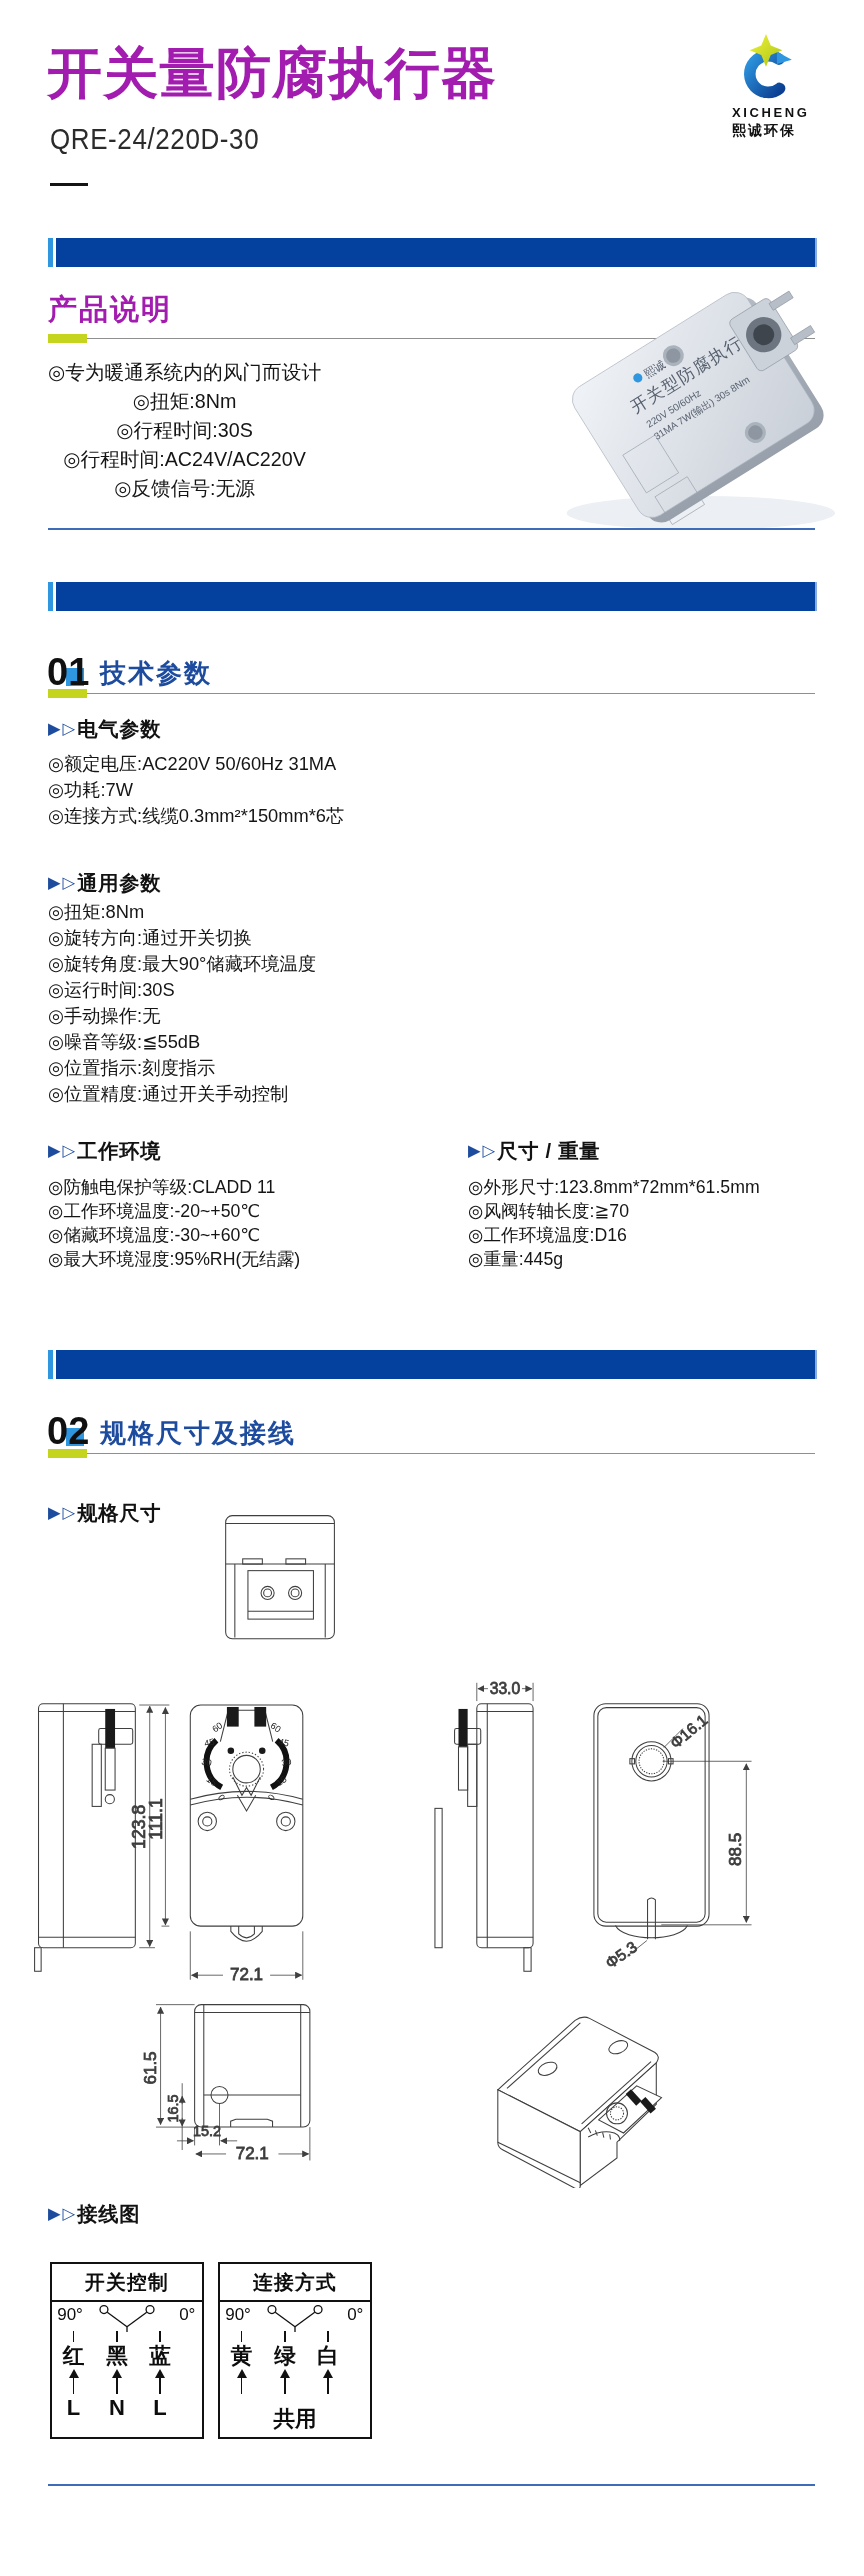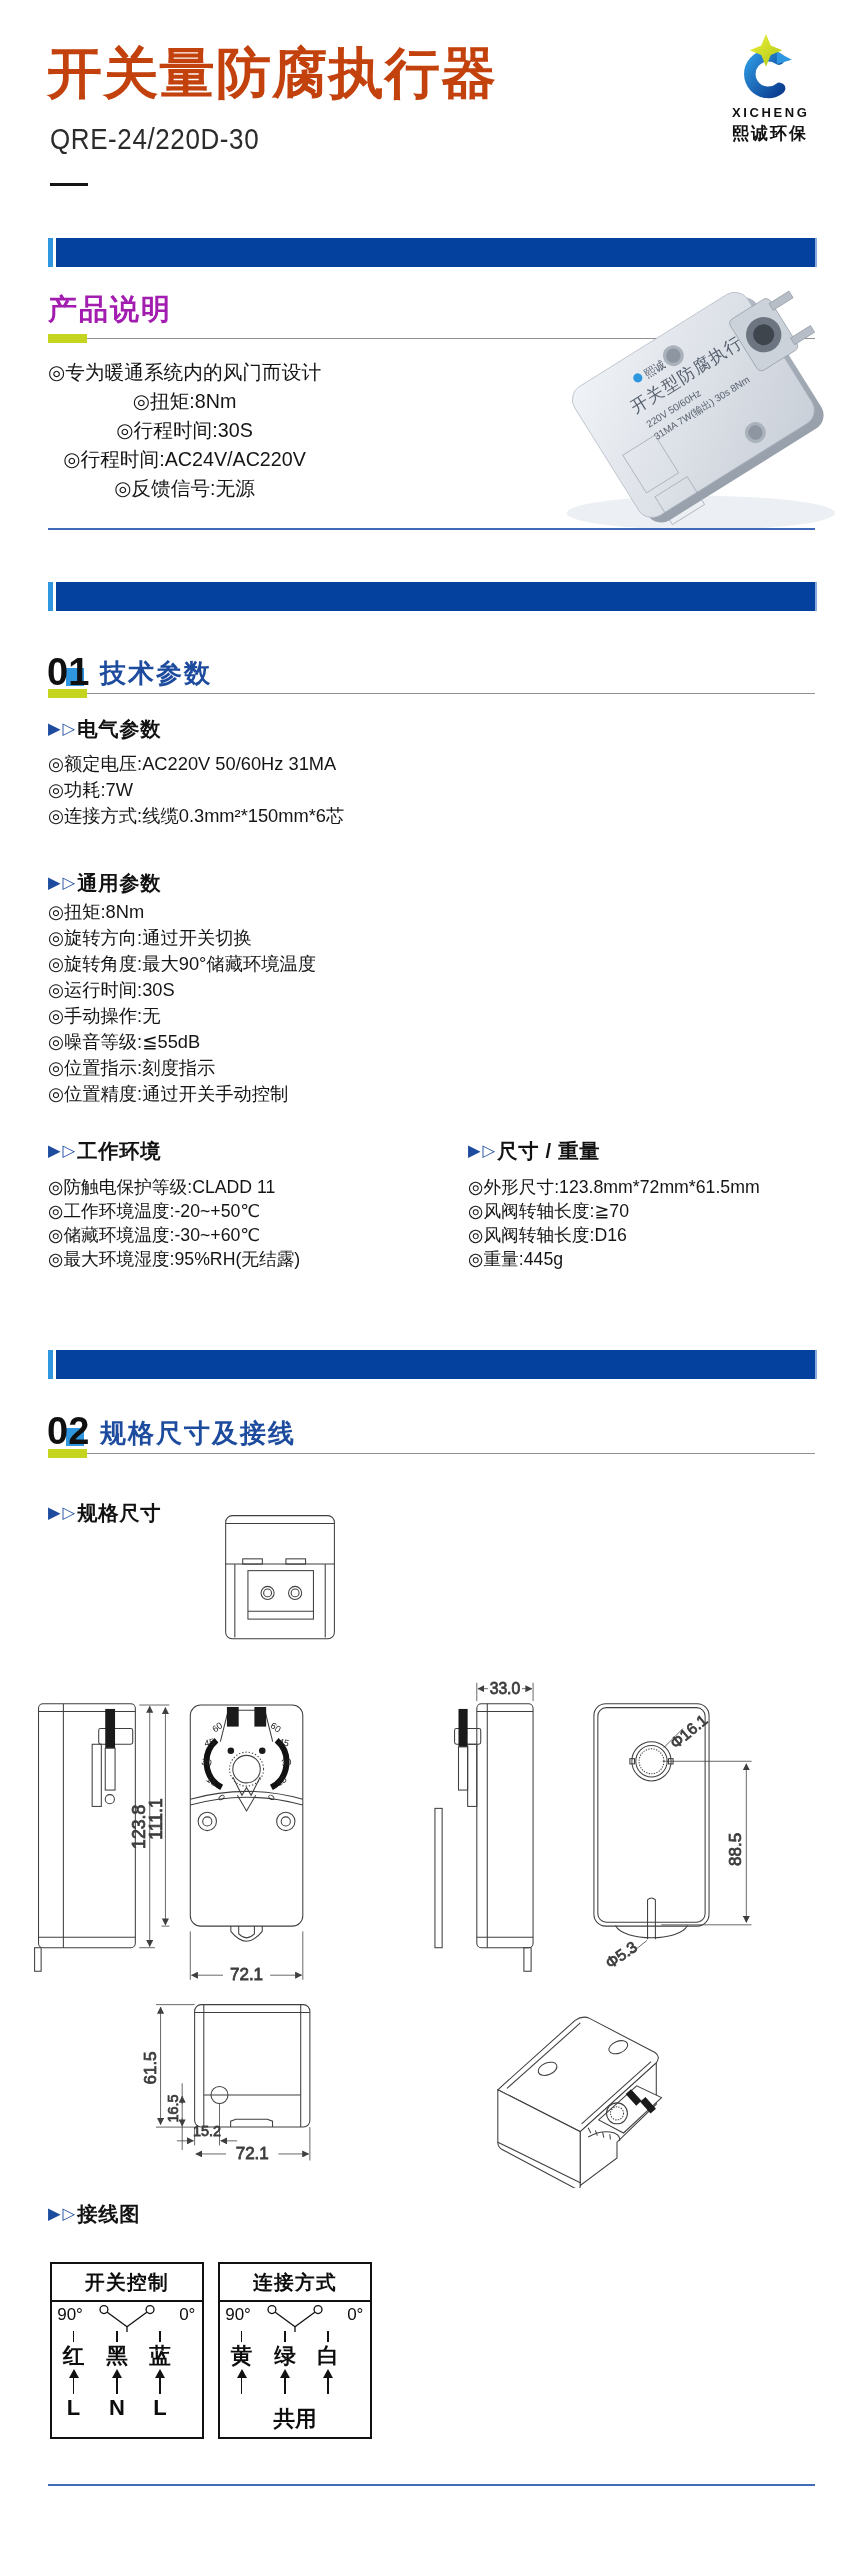--- a/index.html
+++ b/index.html
@@ -1,27 +1,27 @@
 <!DOCTYPE html>
 <html style="font-size:10.5px"><head>
 <meta charset="utf-8">
 <style>
   html,body{margin:0;padding:0;background:#ffffff;}
   .page{position:relative;width:864px;height:2576px;background:#fff;overflow:hidden;
         font-family:"Liberation Sans","DejaVu Sans",sans-serif;color:#151515;}
   .abs{position:absolute;}
 
   
-  .page-title{left:47px;top:37px;font-size:55px;font-weight:800;color:#c2410c;letter-spacing:1.3px;white-space:nowrap;}
+  .page-title{left:47px;top:37px;font-size:55px;font-weight:800;color:#a21caf;letter-spacing:1.3px;white-space:nowrap;}
   .model{left:50px;top:122px;font-size:29.5px;font-weight:300;color:#2b2b2b;letter-spacing:0.7px;
          transform:scaleX(.88);transform-origin:left;white-space:nowrap;}
   .title-underline{left:50px;top:183px;width:38px;height:2.6px;background:#141414;}
   .logo{left:732px;top:34px;width:118px;text-align:left;}
   .logo-en{font-size:13px;font-weight:800;letter-spacing:2.6px;color:#111;margin-top:1.3px;}
-  .logo-cn{font-size:17px;font-weight:700;letter-spacing:2px;color:#111;margin-top:1.3px;}
+  .logo-cn{font-size:14px;font-weight:700;letter-spacing:2px;color:#111;margin-top:1.3px;}
 
   
   .band{position:absolute;left:48px;width:769px;height:29px;display:flex;}
   .band .stripe{width:4.6px;background:#2e97e0;}
   .band .gapw{width:3.3px;}
   .band .bar{flex:1;background:#04409d;border-right:2.6px solid #87abdc;}
 
   
   .h2{font-size:29px;font-weight:bold;color:#a21caf;letter-spacing:2px;}
   .divider{left:48px;width:767px;display:flex;align-items:center;}
@@ -209,21 +209,21 @@
   </ul>
 
   <div class="abs sub" style="left:468px;top:1137px">
     <span class="tri">▶</span>
     <span class="tri">▷</span>
     <span>尺寸 / 重量</span>
   </div>
   <ul class="abs bullets small-bullets" style="left:468px;top:1175px">
     <li>◎外形尺寸:123.8mm*72mm*61.5mm</li>
     <li>◎风阀转轴长度:≧70</li>
-    <li>◎风阀转轴长度:D16</li>
+    <li>◎工作环境温度:D16</li>
     <li>◎重量:445g</li>
   </ul>
 
   <div class="band" style="top:1350px">
     <div class="stripe"></div>
     <div class="gapw"></div>
     <div class="bar"></div>
   </div>
 
   <div class="abs sec-square" style="left:66px;top:1428px"></div>

